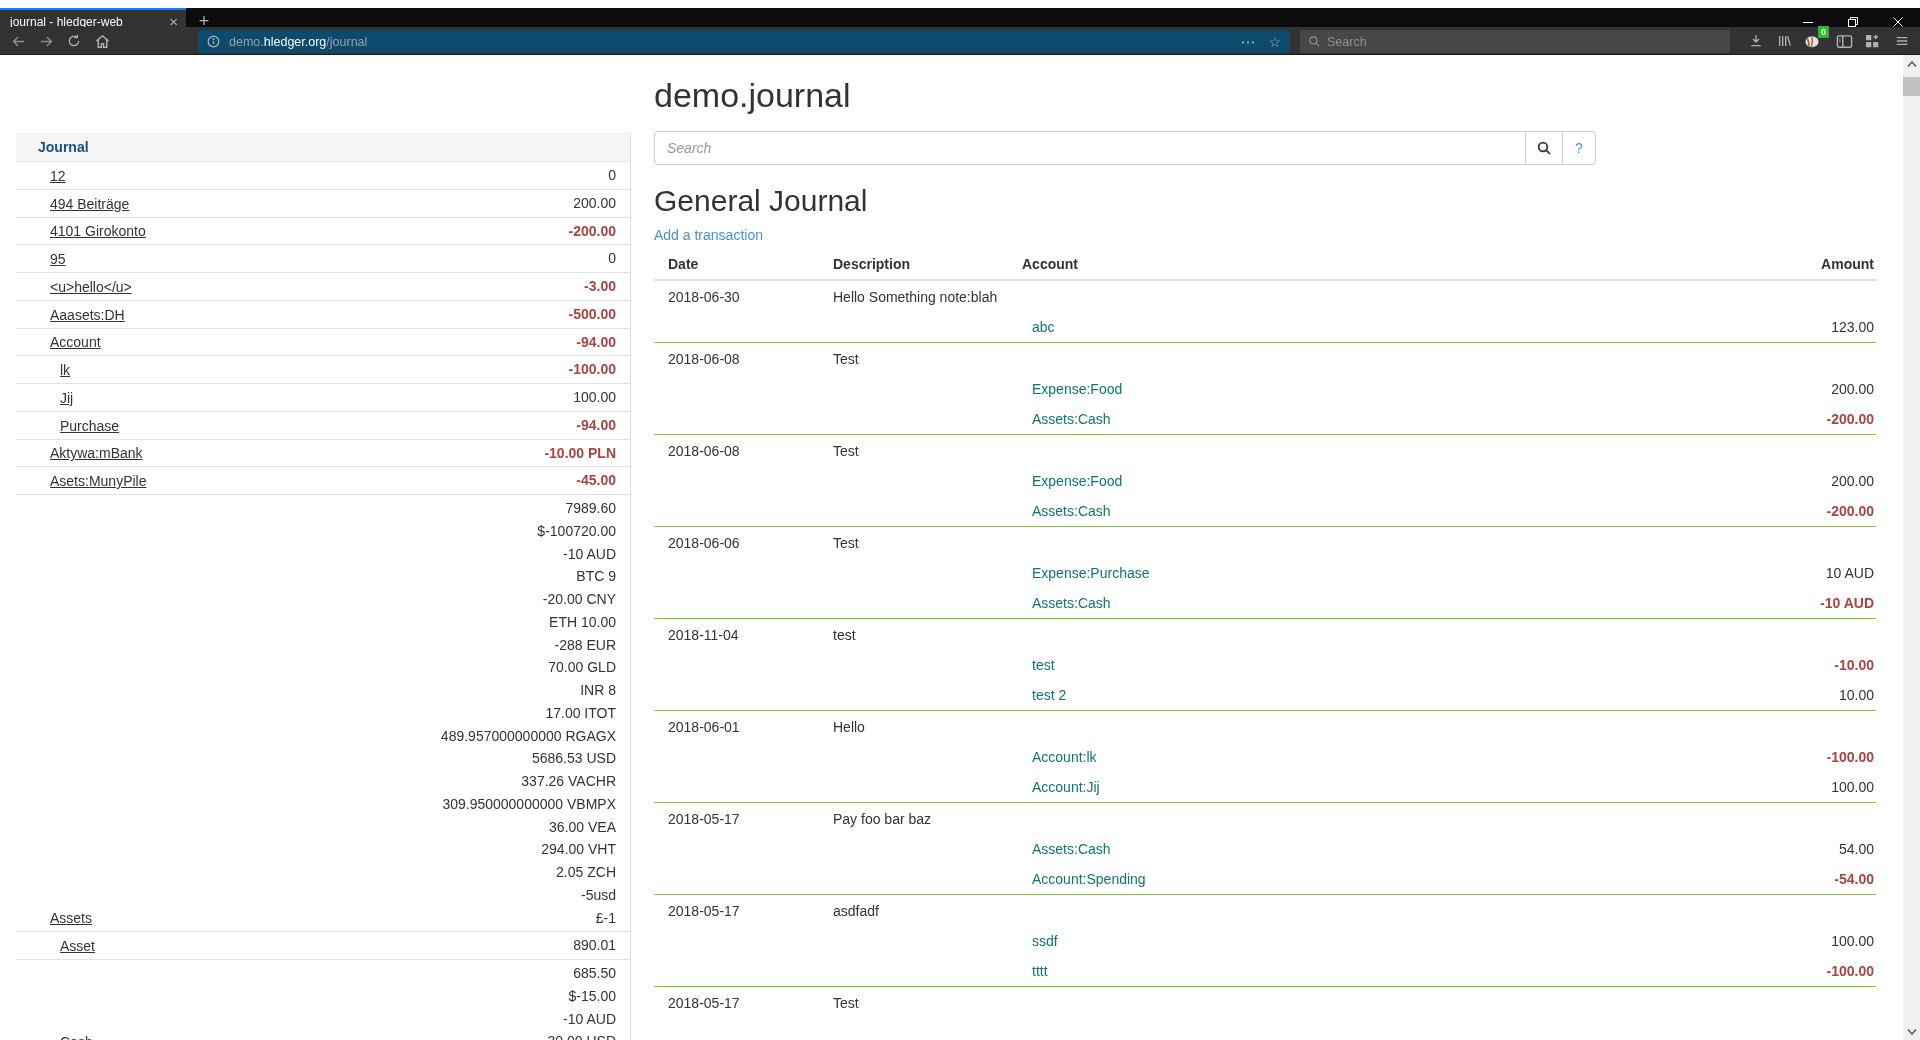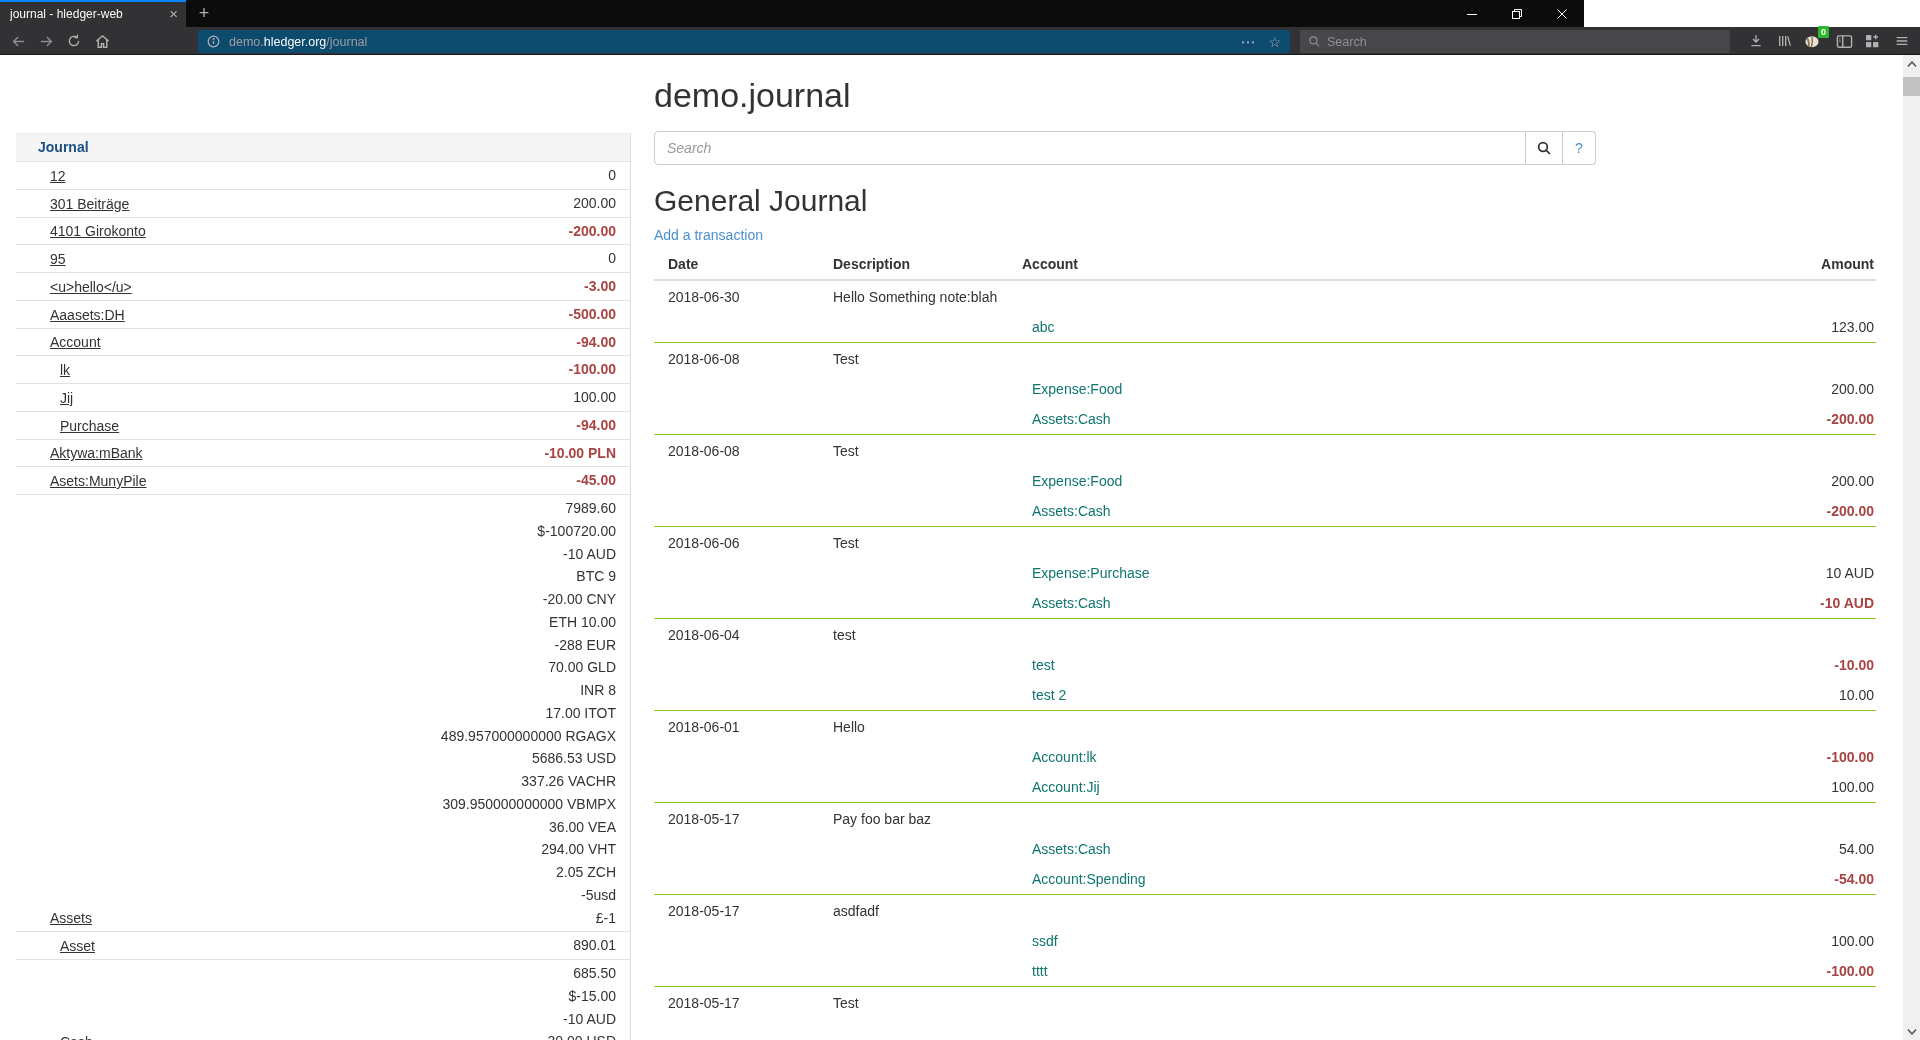--- a/index.html
+++ b/index.html
@@ -1,21 +1,21 @@
 <!DOCTYPE html>
 <html><head>
 <meta charset="utf-8">
 <style>
   * { margin:0; padding:0; box-sizing:border-box; }
   html,body { width:1920px; height:1040px; overflow:hidden; background:#fff;
               font-family:"Liberation Sans", sans-serif; }
 
   
   .chrome { position:absolute; top:0; left:0; width:1920px; height:55px; }
-  .tabbar { position:absolute; top:0; left:0; width:1584px; height:27px; background:#0c0c0d; }
+  .tabbar { position:absolute; top:8px; left:0; width:1920px; height:27px; background:#0c0c0d; }
   .tab { position:absolute; left:0; top:0; width:186px; height:27px; background:#323234;
          display:flex; align-items:center; padding:0 8px 0 10px; }
   .tab-stripe { position:absolute; top:0; left:0; right:0; height:2px; background:#0a84ff; }
   .tab-title { flex:1; color:#f9f9fa; font-size:12px; white-space:nowrap; overflow:hidden; }
   .tab-close { color:#b1b1b3; font-size:15px; line-height:15px; margin-left:6px; cursor:default; }
   .newtab { position:absolute; left:192px; top:2px; width:24px; height:24px; color:#b1b1b3;
             font-size:18px; text-align:center; line-height:23px; }
   .wincontrols { position:absolute; right:0; top:0; height:27px; display:flex; }
   .winbtn { width:45px; height:27px; display:flex; align-items:center; justify-content:center; }
 
@@ -217,21 +217,21 @@
         <tr class="hdr">
           <td colspan="2"><a href="#" class="journal-link">Journal</a></td>
         </tr>
       <tr class="acct-row">
             <td class="name"><a class="acct-link" href="#">12</a></td>
             <td class="amt">
               <div class="line">0</div>
             </td>
           </tr>
           <tr class="acct-row">
-            <td class="name"><a class="acct-link" href="#">301 Beiträge</a></td>
+            <td class="name"><a class="acct-link" href="#">494 Beiträge</a></td>
             <td class="amt">
               <div class="line">200.00</div>
             </td>
           </tr>
           <tr class="acct-row">
             <td class="name"><a class="acct-link" href="#">4101 Girokonto</a></td>
             <td class="amt">
               <div class="line neg">-200.00</div>
             </td>
           </tr>
@@ -426,21 +426,21 @@
             <td class="t-acct"><a href="#">Expense:Purchase</a></td>
             <td class="t-amt">10 AUD</td>
           </tr>
           <tr class="posting-row">
             <td></td>
             <td></td>
             <td class="t-acct"><a href="#">Assets:Cash</a></td>
             <td class="t-amt neg">-10 AUD</td>
           </tr>
           <tr class="txn-row">
-            <td class="t-date">2018-06-04</td>
+            <td class="t-date">2018-11-04</td>
             <td class="t-desc">test</td>
             <td></td>
             <td></td>
           </tr>
           <tr class="posting-row">
             <td></td>
             <td></td>
             <td class="t-acct"><a href="#">test</a></td>
             <td class="t-amt neg">-10.00</td>
           </tr>

